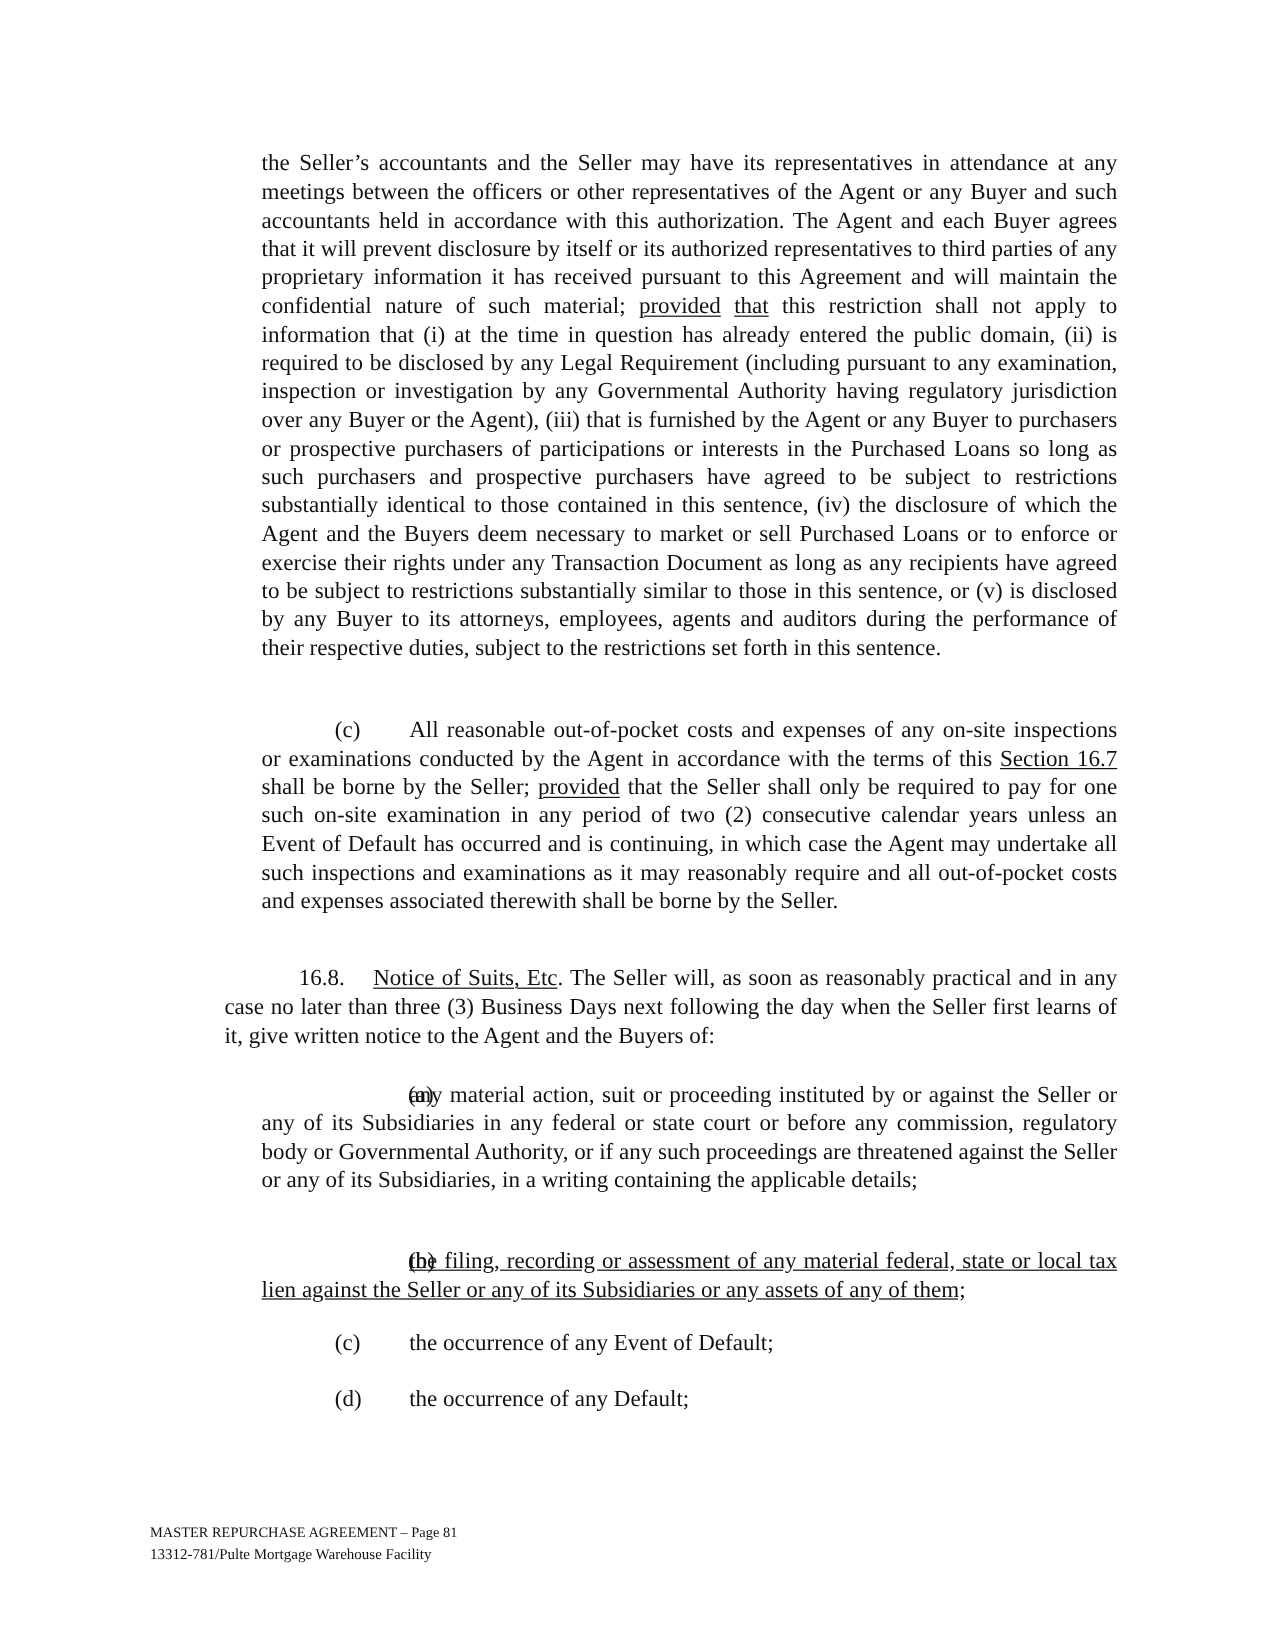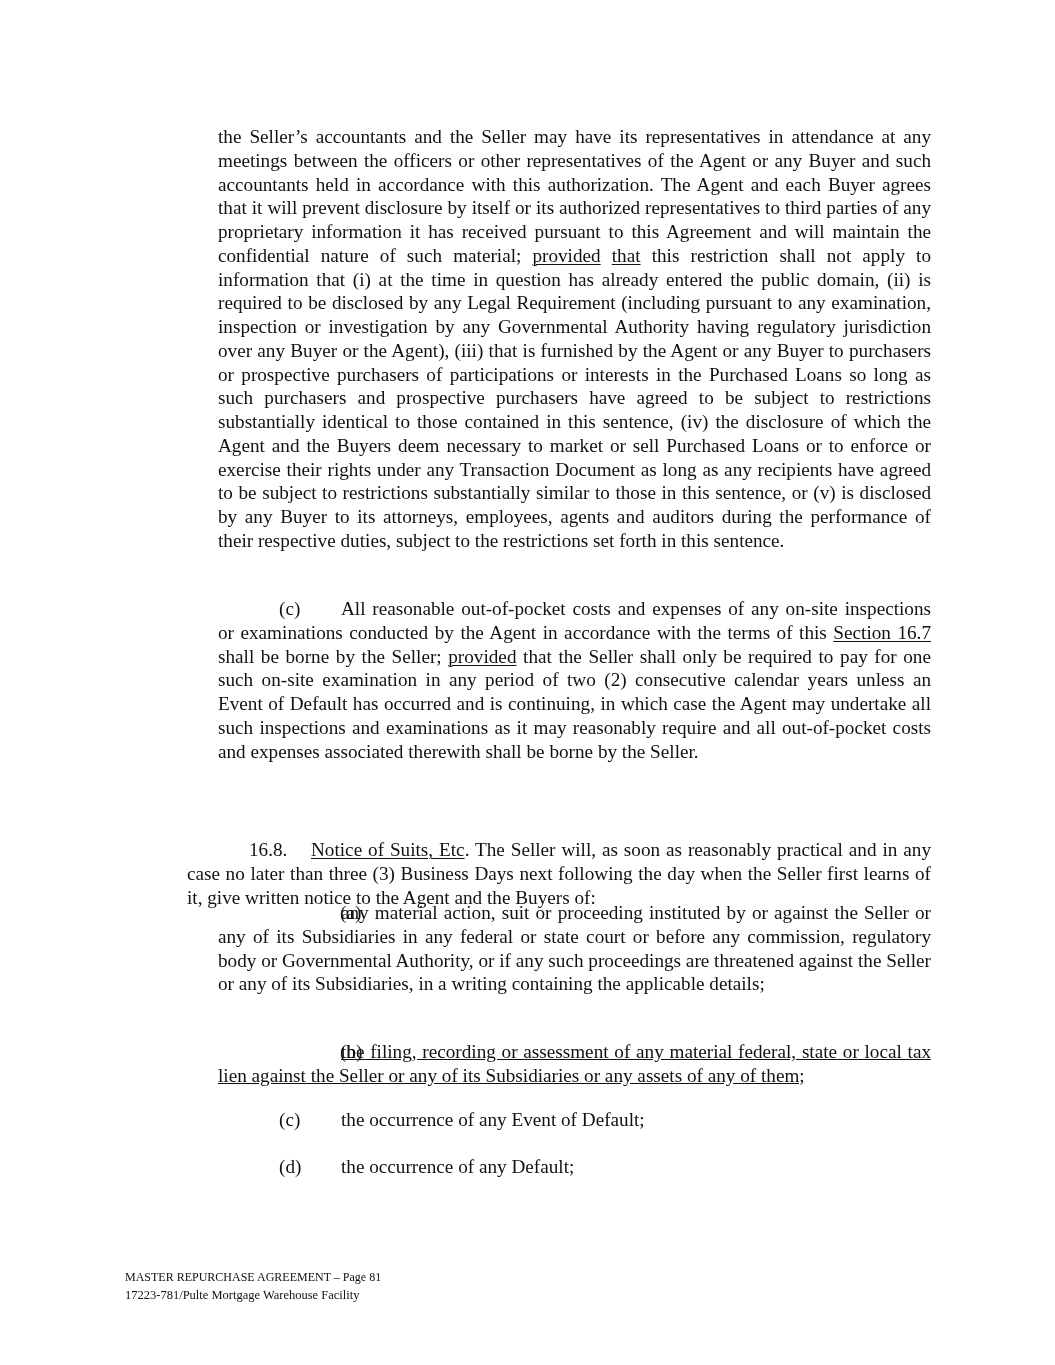--- a/index.html
+++ b/index.html
@@ -83,26 +83,26 @@
 </style>
 </head>
 <body>
 
 <div class="page">
 
   <p class="para indented last-left" style="top:125px;"><span>the Seller’s accountants and the Seller may have its representatives in attendance at any meetings between the officers or other representatives of the Agent or any Buyer and such accountants held in accordance with this authorization.  The Agent and each Buyer agrees that it will prevent disclosure by itself or its authorized representatives to third parties of any proprietary information it has received pursuant to this Agreement and will maintain the confidential nature of such material; </span><span class="u">provided</span><span> </span><span class="u">that</span><span> this restriction shall not apply to information that (i) at the time in question has already entered the public domain, (ii) is required to be disclosed by any Legal Requirement (including pursuant to any examination, inspection or investigation by any Governmental Authority having regulatory jurisdiction over any Buyer or the Agent), (iii) that is furnished by the Agent or any Buyer to purchasers or prospective purchasers of participations or interests in the Purchased Loans so long as such purchasers and prospective purchasers have agreed to be subject to restrictions substantially identical to those contained in this sentence, (iv) the disclosure of which the Agent and the Buyers deem necessary to market or sell Purchased Loans or to enforce or exercise their rights under any Transaction Document as long as any recipients have agreed to be subject to restrictions substantially similar to those in this sentence, or (v) is disclosed by any Buyer to its attorneys, employees, agents and auditors during the performance of their respective duties, subject to the restrictions set forth in this sentence.</span></p>
 
   <p class="para indented first-indent-sub last-left" style="top:597px;"><span class="label" style="text-indent:0;">(c)</span><span>All reasonable out-of-pocket costs and expenses of any on-site inspections or examinations conducted by the Agent in accordance with the terms of this </span><span class="u">Section 16.7</span><span> shall be borne by the Seller; </span><span class="u">provided</span><span> that the Seller shall only be required to pay for one such on-site examination in any period of two (2) consecutive calendar years unless an Event of Default has occurred and is continuing, in which case the Agent may undertake all such inspections and examinations as it may reasonably require and all out-of-pocket costs and expenses associated therewith shall be borne by the Seller.</span></p>
 
-  <p class="para full first-indent-sec last-left" style="top:838px;"><span class="sec-num">16.8.</span><span class="u">Notice of Suits, Etc</span><span>.</span><span>  The Seller will, as soon as reasonably practical and in any case no later than three (3) Business Days next following the day when the Seller first learns of it, give written notice to the Agent and the Buyers of:</span></p>
+  <p class="para full first-indent-sec last-left" style="top:804px;"><span class="sec-num">16.8.</span><span class="u">Notice of Suits, Etc</span><span>.</span><span>  The Seller will, as soon as reasonably practical and in any case no later than three (3) Business Days next following the day when the Seller first learns of it, give written notice to the Agent and the Buyers of:</span></p>
 
   <p class="para indented first-indent-sub last-left" style="top:901px;"><span class="label">(a)</span><span>any material action, suit or proceeding instituted by or against the Seller or any of its Subsidiaries in any federal or state court or before any commission, regulatory body or Governmental Authority, or if any such proceedings are threatened against the Seller or any of its Subsidiaries, in a writing containing the applicable details;</span></p>
 
   <p class="para indented first-indent-sub last-left" style="top:1040px;text-decoration:underline;"><span class="label">(b)</span><span>the filing, recording or assessment of any material federal, state or local tax lien against the Seller or any of its Subsidiaries or any assets of any of them;</span></p>
 
   <p class="list-line" style="top:1155px;"><span class="label">(d)</span><span>the occurrence of any Default;</span></p>
 
   <p class="list-line" style="top:1108px;"><span class="label">(c)</span><span>the occurrence of any Event of Default;</span></p>
 
   <p class="footer-title">MASTER REPURCHASE AGREEMENT – Page 81</p>
-  <p class="footer-sub">17223-781/Pulte Mortgage Warehouse Facility</p>
+  <p class="footer-sub">13312-781/Pulte Mortgage Warehouse Facility</p>
 
 </div>
 
 </body></html>

